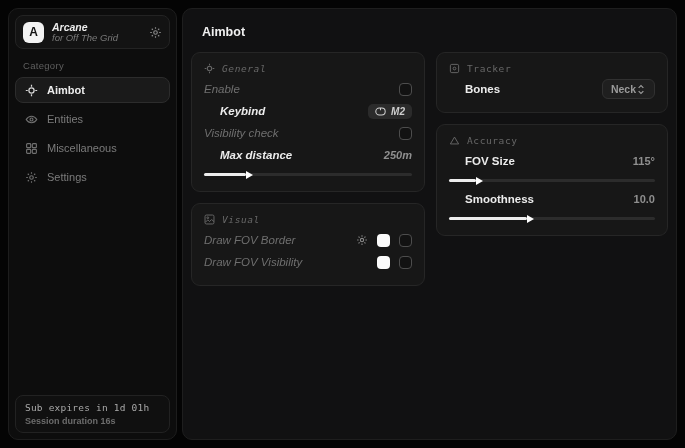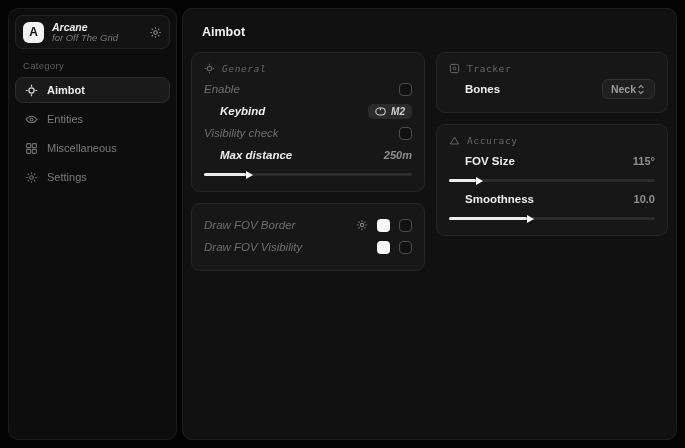--- a/index.html
+++ b/index.html
@@ -119,20 +119,24 @@
         <svg width="13" height="13" viewBox="0 0 16 16" fill="none" stroke="currentColor" stroke-width="1.4">
           <circle cx="8" cy="8" r="2.2"></circle>
           <path d="M8 1.5v2M8 12.5v2M1.5 8h2M12.5 8h2M3.4 3.4l1.4 1.4M11.2 11.2l1.4 1.4M12.6 3.4l-1.4 1.4M4.8 11.2l-1.4 1.4"></path>
         </svg>
       </span>
       <span>Settings</span>
     </div>
 
     <div class="side-spacer"></div>
 
+    <div class="footer-box">
+      <div class="footer-line1">Sub expires in 1d 01h</div>
+      <div class="footer-line2">Session duration 16s</div>
+    </div>
   </div>
 
   <div class="main">
     <div class="main-title">Aimbot</div>
 
     <div class="cols">
 
       <div class="col-l">
 
         <div class="card">
@@ -174,20 +178,30 @@
             <span class="val">250m</span>
           </div>
           <div class="slider">
             <div class="slider-fill" style="width: 20%;">
               <div class="slider-thumb"></div>
             </div>
           </div>
         </div>
 
         <div class="card">
+          <div class="card-head">
+            <span>
+              <svg width="11" height="11" viewBox="0 0 16 16" fill="none" stroke="currentColor" stroke-width="1.4">
+                <rect x="1.5" y="1.5" width="13" height="13" rx="2"></rect>
+                  <circle cx="5.5" cy="5.5" r="1.3"></circle>
+                <path d="M2 12l3.5-3.5 2.5 2.5 3-3L14.5 11"></path>
+              </svg>
+            </span>
+            <span class="htxt">Visual</span>
+          </div>
 
           <div class="row">
             <span class="lbl-g">Draw FOV Border</span>
             <span class="rcluster">
               <span class="icon-btn">
                 <svg width="12" height="12" viewBox="0 0 16 16" fill="none" stroke="currentColor" stroke-width="1.4">
                   <circle cx="8" cy="8" r="2.2"></circle>
                   <path d="M8 1.5v2M8 12.5v2M1.5 8h2M12.5 8h2M3.4 3.4l1.4 1.4M11.2 11.2l1.4 1.4M12.6 3.4l-1.4 1.4M4.8 11.2l-1.4 1.4"></path>
                 </svg>
               </span>

